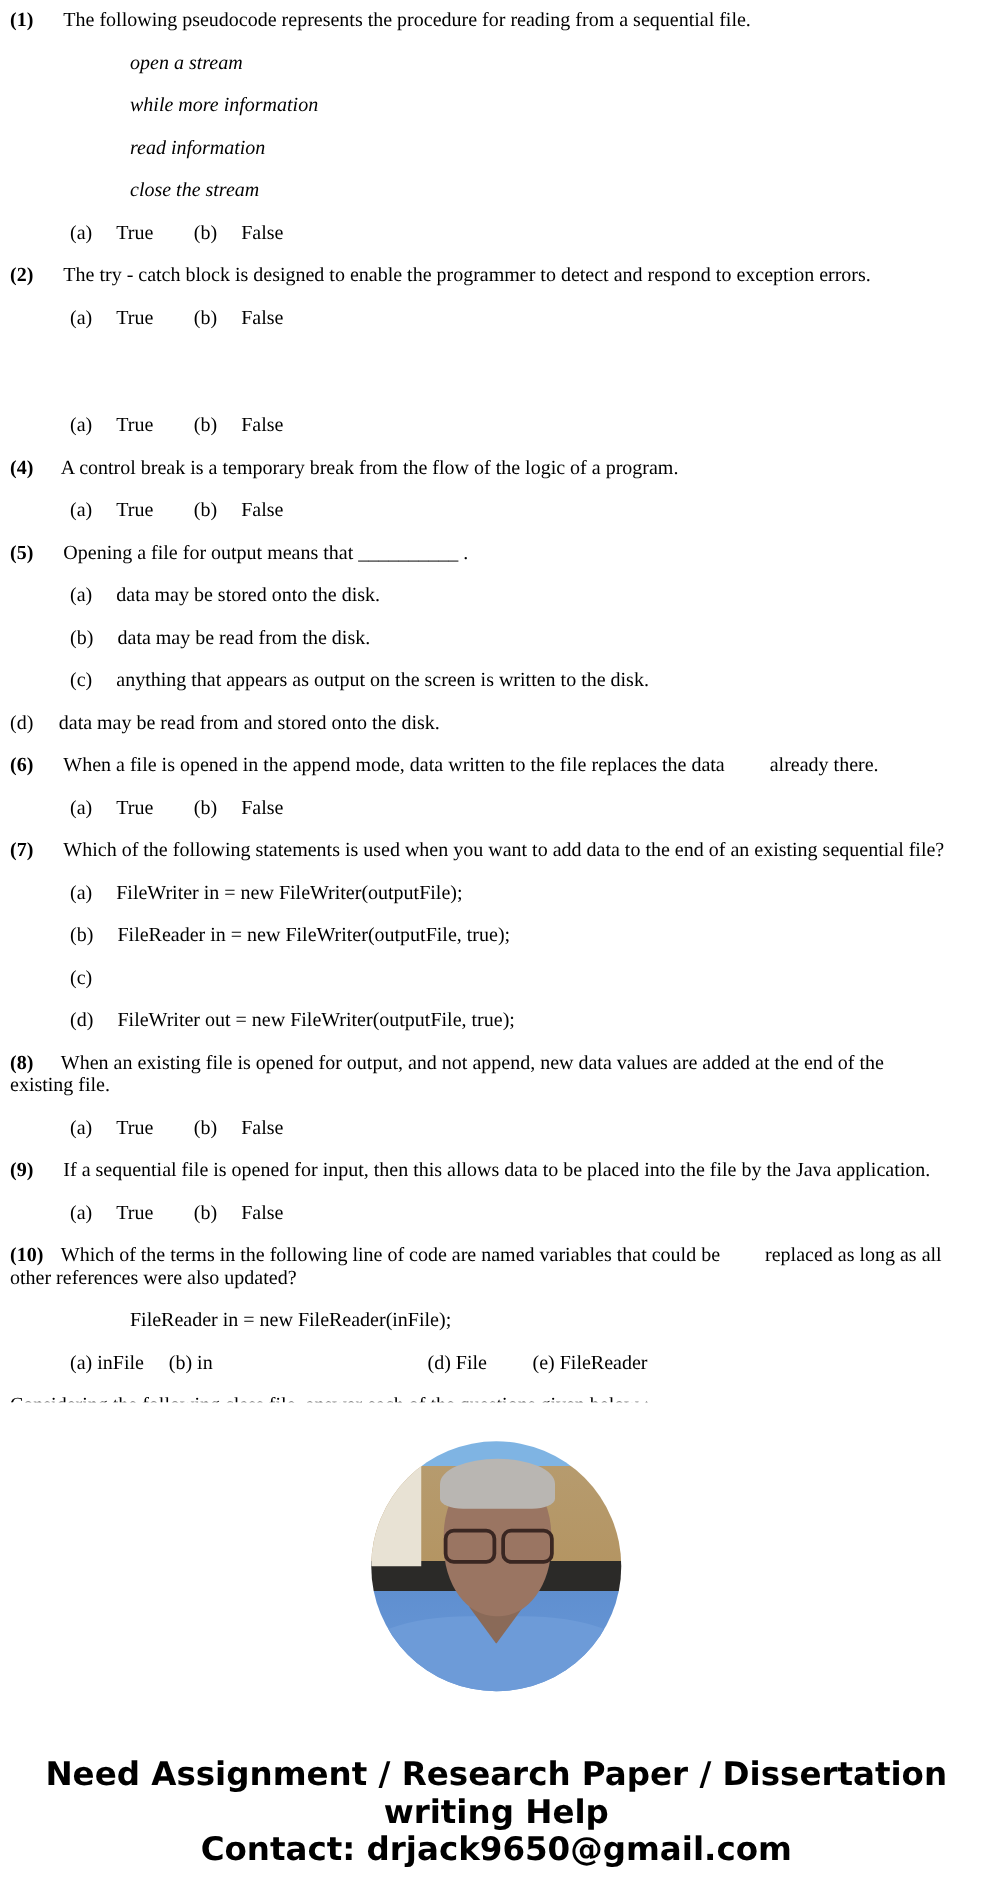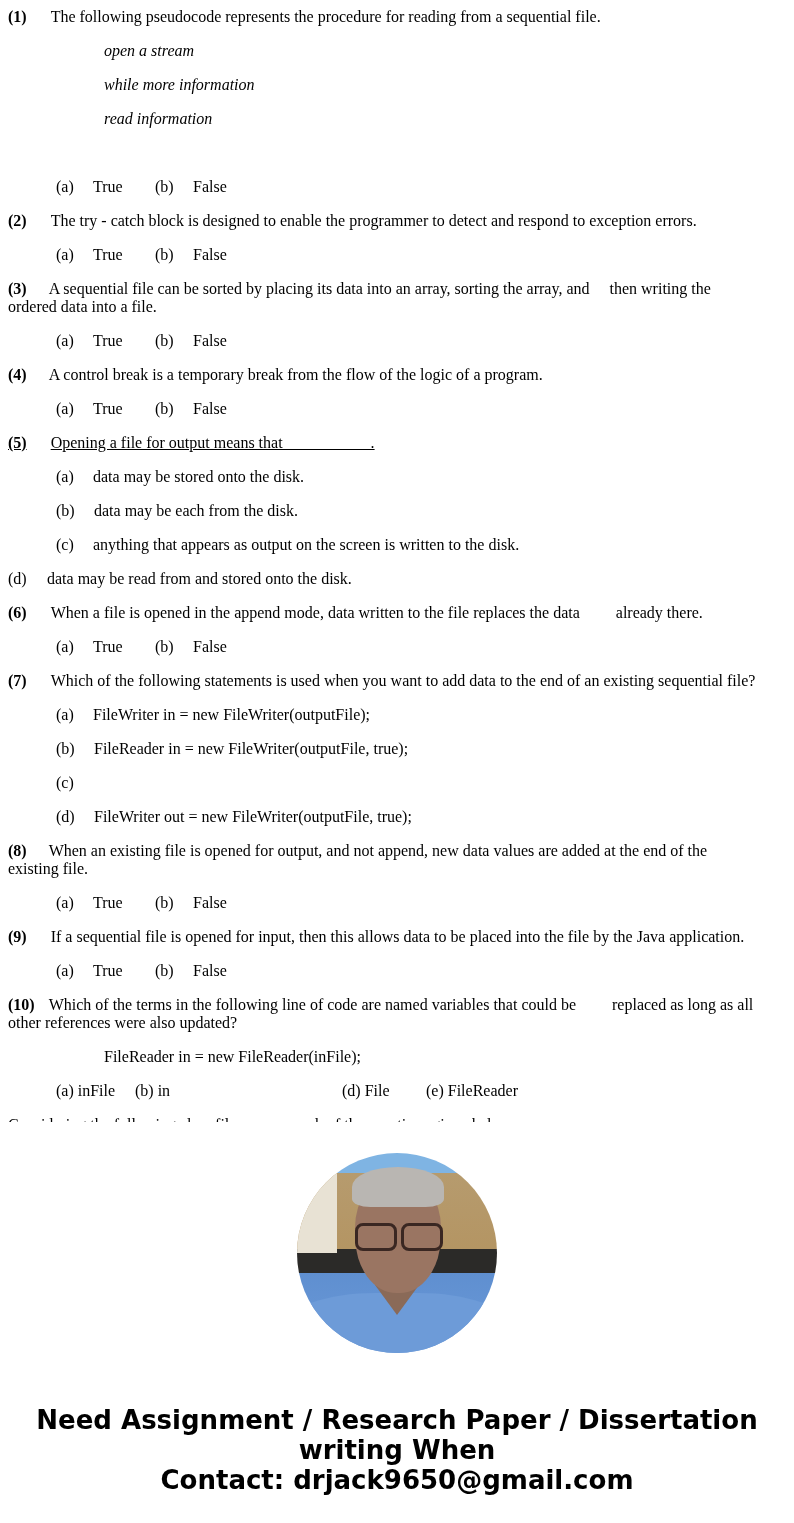--- a/index.html
+++ b/index.html
@@ -37,56 +37,54 @@
 <body>
 
 <div class="doc">
 
   <div class="line" style="top:8px;">
     <span class="qnum">(1)</span><span class="tab" style="width:24px"></span><span>The following pseudocode represents the procedure for reading from a sequential file.</span>
   </div>
   <div class="line indent-code" style="top:76px;">while more information</div>
   <div class="line indent-code" style="top:42px;">open a stream</div>
   <div class="line indent-code" style="top:110px;">read information</div>
+  <div class="line indent-code" style="top:144px;">close the stream</div>
   <span class="opt" style="left:56px; top:178px;">(a)</span>
   <span class="opt" style="left:93px; top:178px;">True</span>
   <span class="opt" style="left:155px; top:178px;">(b)</span>
   <span class="opt" style="left:193px; top:178px;">False</span>
 
   <div class="line" style="top:212px;">
     <span class="qnum">(2)</span><span class="tab" style="width:24px"></span><span>The try - catch block is designed to enable the programmer to detect and respond to exception errors.</span>
   </div>
   <span class="opt" style="left:56px; top:246px;">(a)</span>
   <span class="opt" style="left:93px; top:246px;">True</span>
   <span class="opt" style="left:155px; top:246px;">(b)</span>
   <span class="opt" style="left:193px; top:246px;">False</span>
 
-  <div class="line wrap" style="top:280px;">
-    <span class="qnum">(3)</span><span class="tab" style="width:22px"></span><span style="white-space:pre-wrap">A sequential file can be sorted by placing its data into an array, sorting the array, and     then writing the ordered data into a file.</span>
-  </div>
   <span class="opt" style="left:56px; top:332px;">(a)</span>
   <span class="opt" style="left:93px; top:332px;">True</span>
   <span class="opt" style="left:155px; top:332px;">(b)</span>
   <span class="opt" style="left:193px; top:332px;">False</span>
 
   <div class="line" style="top:366px;">
     <span class="qnum">(4)</span><span class="tab" style="width:22px"></span><span>A control break is a temporary break from the flow of the logic of a program.</span>
   </div>
   <span class="opt" style="left:56px; top:400px;">(a)</span>
   <span class="opt" style="left:93px; top:400px;">True</span>
   <span class="opt" style="left:155px; top:400px;">(b)</span>
   <span class="opt" style="left:193px; top:400px;">False</span>
 
-  <div class="line" style="top:434px;text-decoration:underline;">
+  <div class="line" style="top:434px;">
     <span class="qnum">(5)</span><span class="tab" style="width:24px"></span><span>Opening a file for output means that __________ .</span>
   </div>
   <span class="opt" style="left:56px; top:468px;">(a)</span>
   <span class="opt" style="left:93px; top:468px;">data may be stored onto the disk.</span>
   <span class="opt" style="left:56px; top:502px;">(b)</span>
-  <span class="opt" style="left:94px; top:502px;">data may be each from the disk.</span>
+  <span class="opt" style="left:94px; top:502px;">data may be read from the disk.</span>
   <span class="opt" style="left:56px; top:536px;">(c)</span>
   <span class="opt" style="left:93px; top:536px;">anything that appears as output on the screen is written to the disk.</span>
   <span class="opt" style="left:8px; top:570px;">(d)</span>
   <span class="opt" style="left:47px; top:570px;">data may be read from and stored onto the disk.</span>
 
   <div class="line" style="top:604px;">
     <span class="qnum">(6)</span><span class="tab" style="width:24px"></span><span style="white-space:pre">When a file is opened in the append mode, data written to the file replaces the data         already there.</span>
   </div>
   <span class="opt" style="left:56px; top:638px;">(a)</span>
   <span class="opt" style="left:93px; top:638px;">True</span>
@@ -139,14 +137,14 @@
   <div class="wall-l"></div>
   <div class="shirt"></div>
   <div class="collar"></div>
   <div class="face"></div>
   <div class="hair"></div>
   <div class="glass l"></div>
   <div class="glass r"></div>
 </div>
 
 <div class="promo" style="top:1405px;">Need Assignment / Research Paper / Dissertation</div>
-<div class="promo" style="top:1435px;">writing When</div>
+<div class="promo" style="top:1435px;">writing Help</div>
 <div class="promo" style="top:1465px;">Contact: drjack9650@gmail.com</div>
 
 </body></html>

